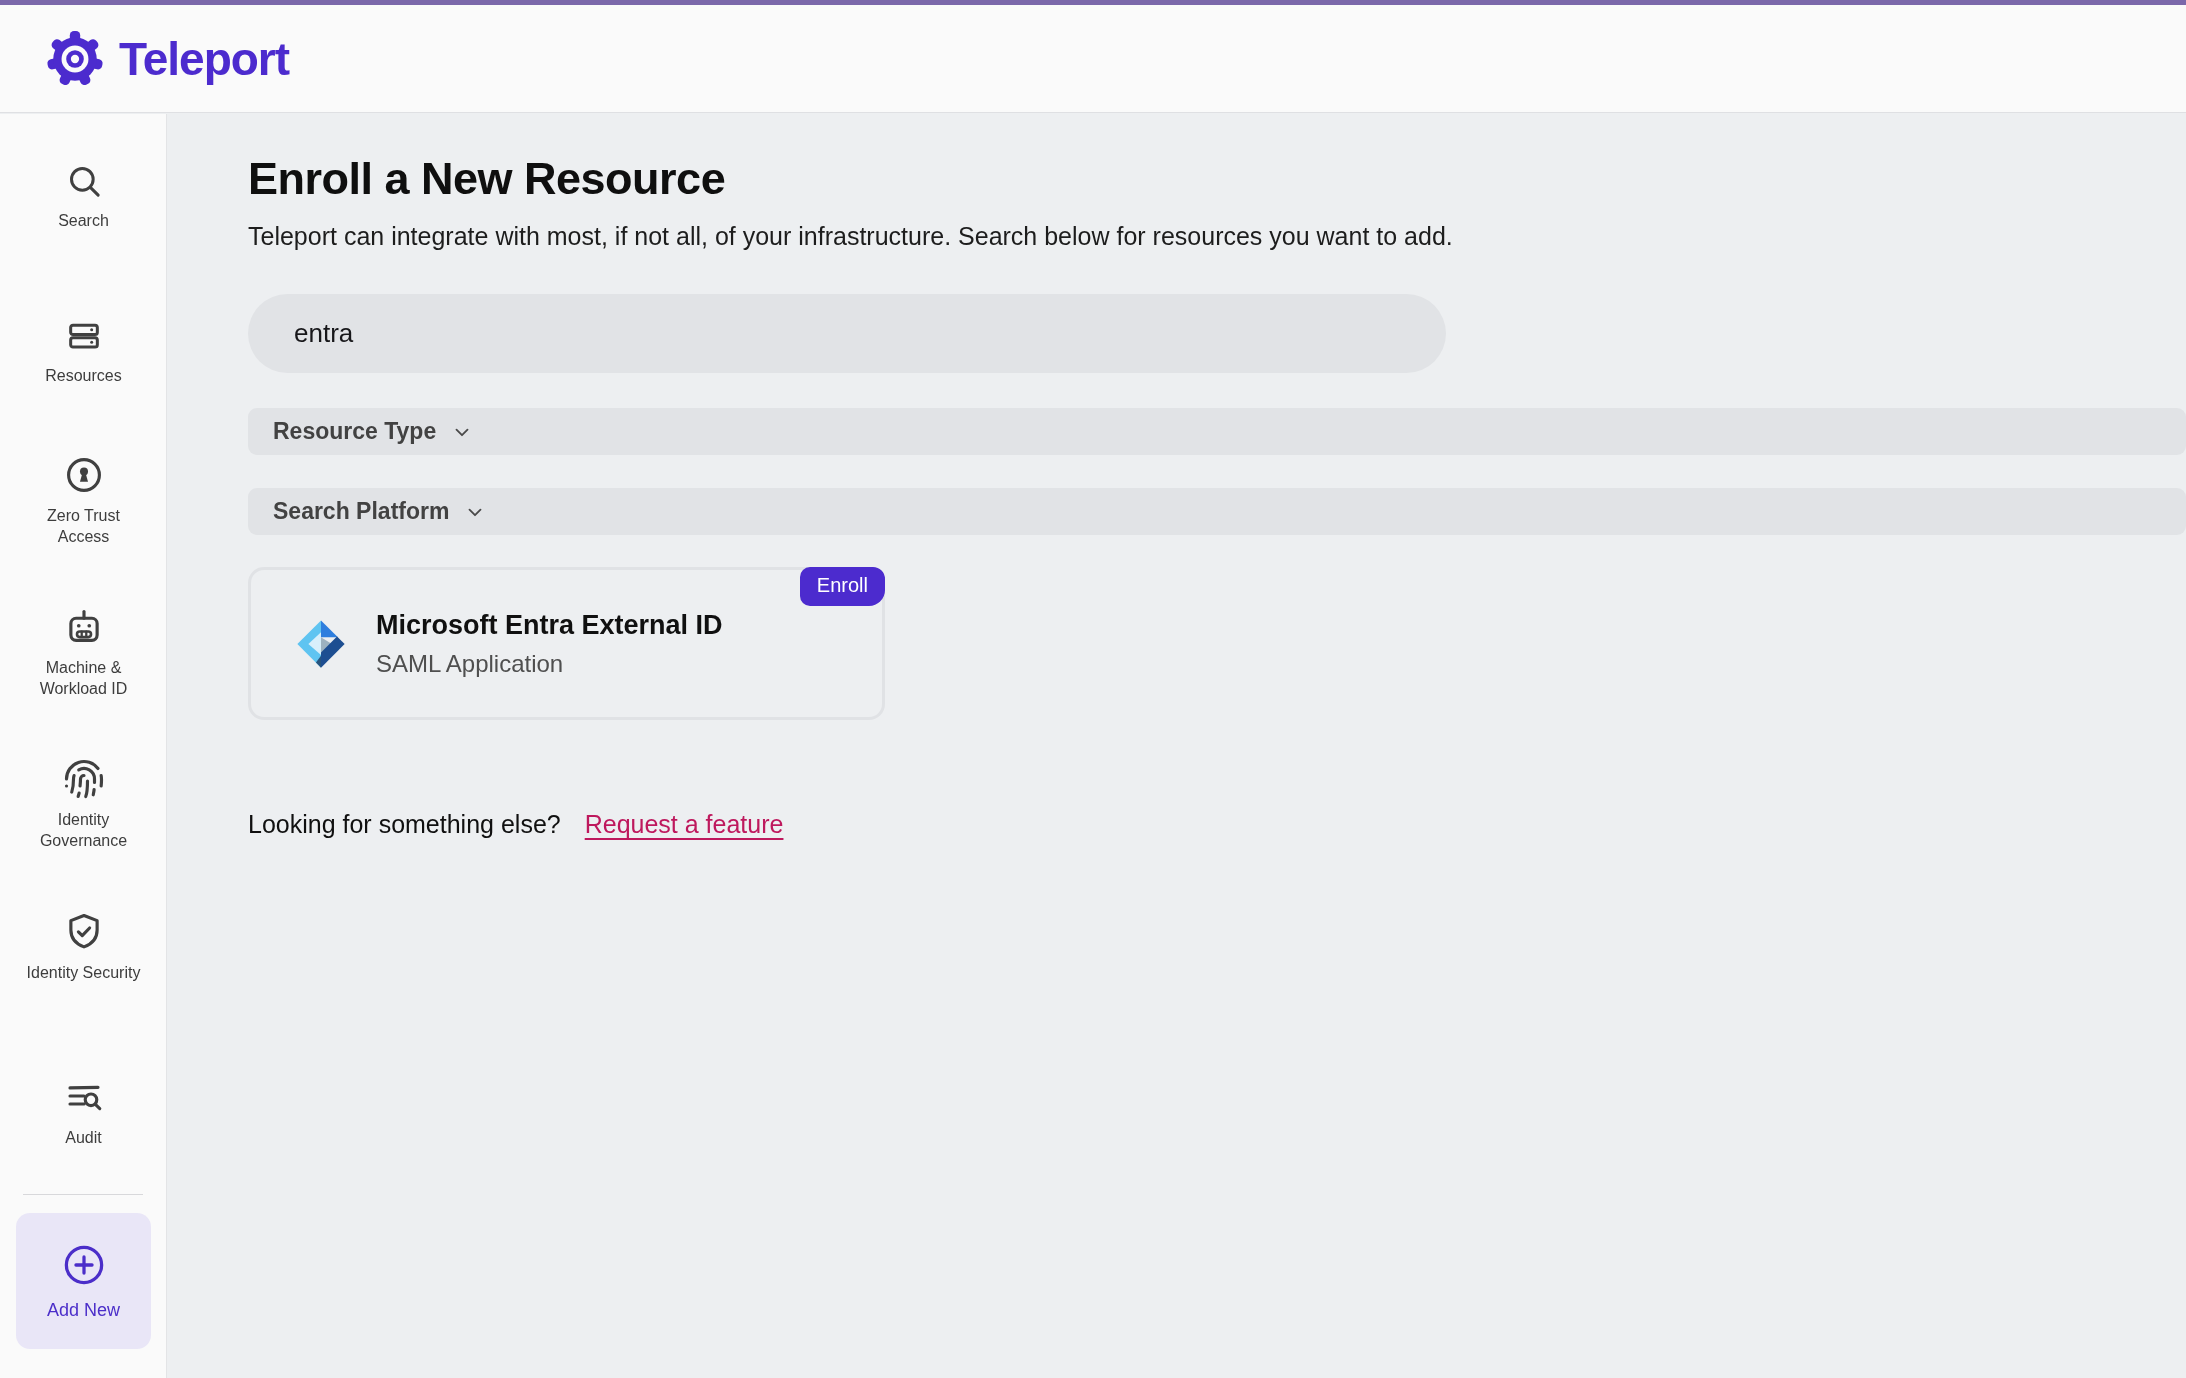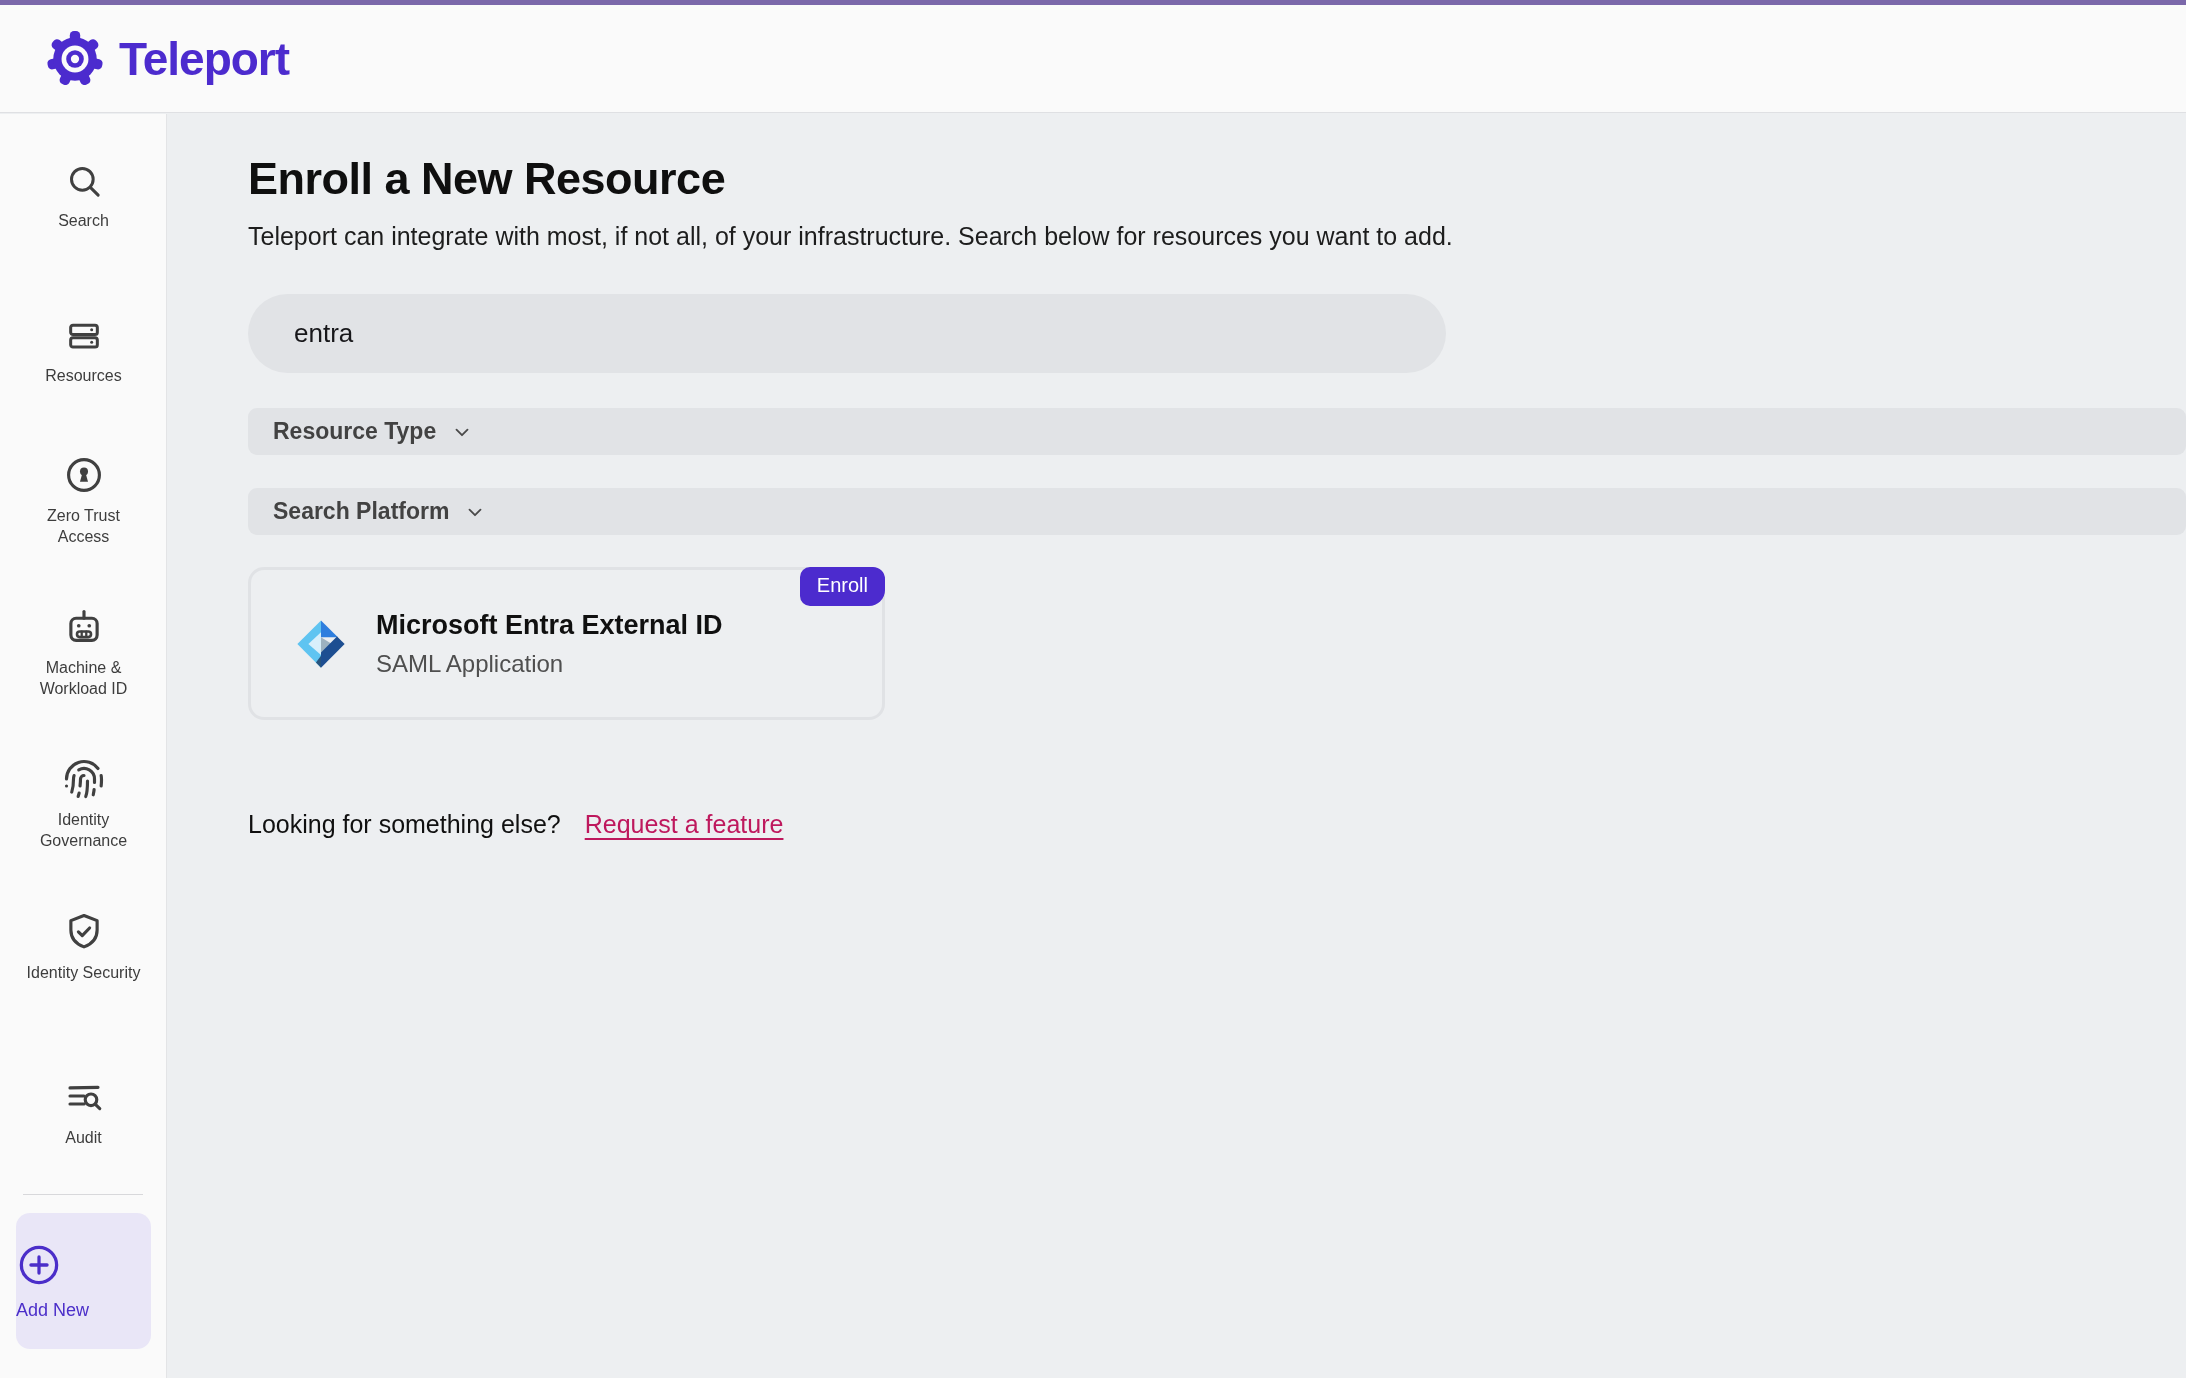--- a/index.html
+++ b/index.html
@@ -34,21 +34,21 @@
     display: flex; flex-direction: column; align-items: center; gap: 10px;
     cursor: pointer;
   }
   .nav-item .label {
     font-size: 16px; color: #3d3d3d; text-align: center; line-height: 1.3; width: 122px;
   }
   .nav-divider { position: absolute; top: 1080px; left: 23px; width: 120px; height: 1px; background: #d8d8db; }
   .add-new {
     position: absolute; top: 1099px; left: 16px; width: 135px; height: 136px;
     background: #e9e6f7; border-radius: 14px; cursor: pointer;
-    display: flex; flex-direction: column; align-items: flex-start; justify-content: center; gap: 12px;
+    display: flex; flex-direction: column; align-items: center; justify-content: center; gap: 12px;
   }
   .add-new .label { font-size: 18px; color: #4b2ec9; font-weight: 400; }
 
   
   .main {
     position: absolute; top: 114px; left: 168px; width: 2018px; height: 1264px;
     background: #edeff1; padding: 39px 0 0 80px;
   }
   .page-title { font-size: 45px; font-weight: 700; color: #0f0f0f; letter-spacing: -0.5px; margin-bottom: 17px; }
   .page-subtitle { font-size: 25px; color: #1d1d1d; margin-bottom: 43px; }

